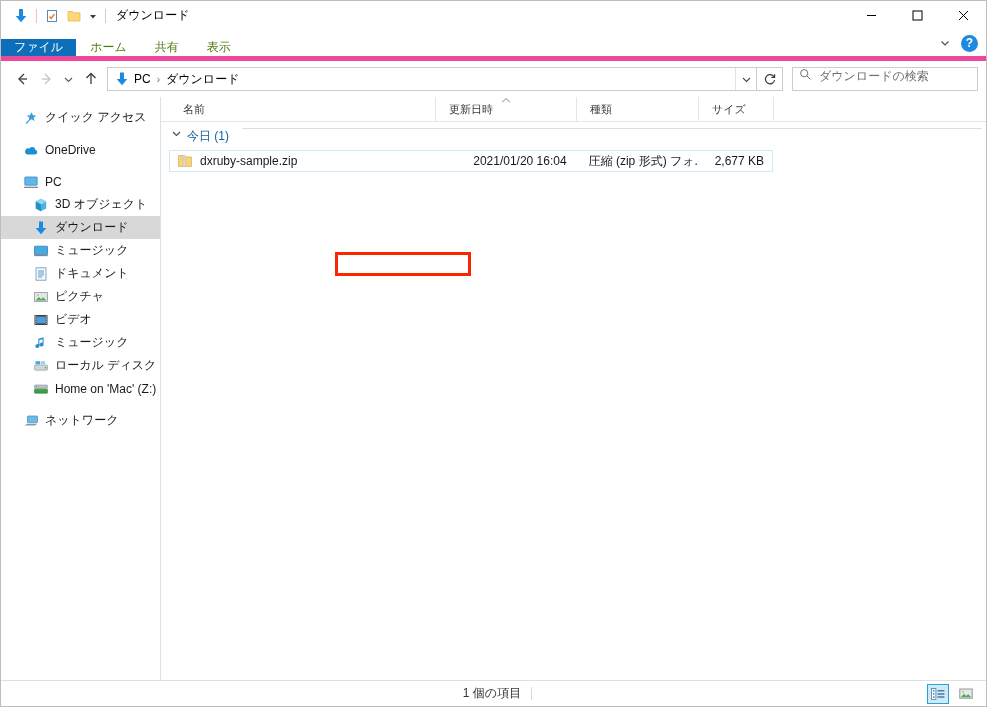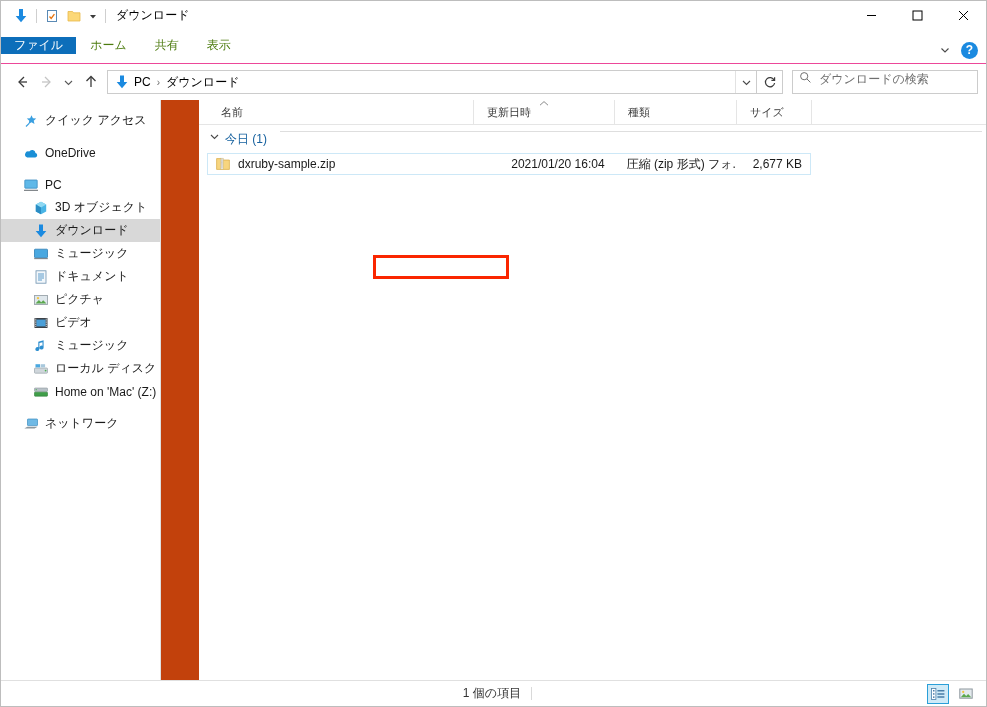--- a/index.html
+++ b/index.html
@@ -82,25 +82,24 @@
     display: flex;
     align-items: center;
     justify-content: center;
   }
 
   
   .ribbon {
     height: 26px;
     min-height: 26px;
     display: flex;
-    align-items: flex-start;
-    background: #ffffff;
-    border-bottom: 1px solid #ec4899;
-    position: relative;
-    margin-top: 7px;
+    align-items: flex-end;
+    background: #ffffff;
+    border-bottom: 5px solid #ec4899;
+    position: relative;
   }
   .tab {
     display: flex;
     align-items: center;
     padding: 0 14px;
     font-size: 12px;
     color: #4d7c0f;
     white-space: nowrap;
   }
   .tab.file {
@@ -226,22 +225,21 @@
     color: #6f6f6f;
     margin-left: 7px;
     white-space: nowrap;
   }
 
   
   .bodysplit {
     flex: 1;
     display: flex;
     min-height: 0;
-    background: #c2410c;
-    gap: 38px;
+    background: #e5e5e5;
   }
   .sidebar {
     width: 159px;
     min-width: 159px;
     background: #ffffff;
     border-right: 1px solid #e0e0e0;
     padding-top: 9px;
     overflow: hidden;
     position: relative;
   }

